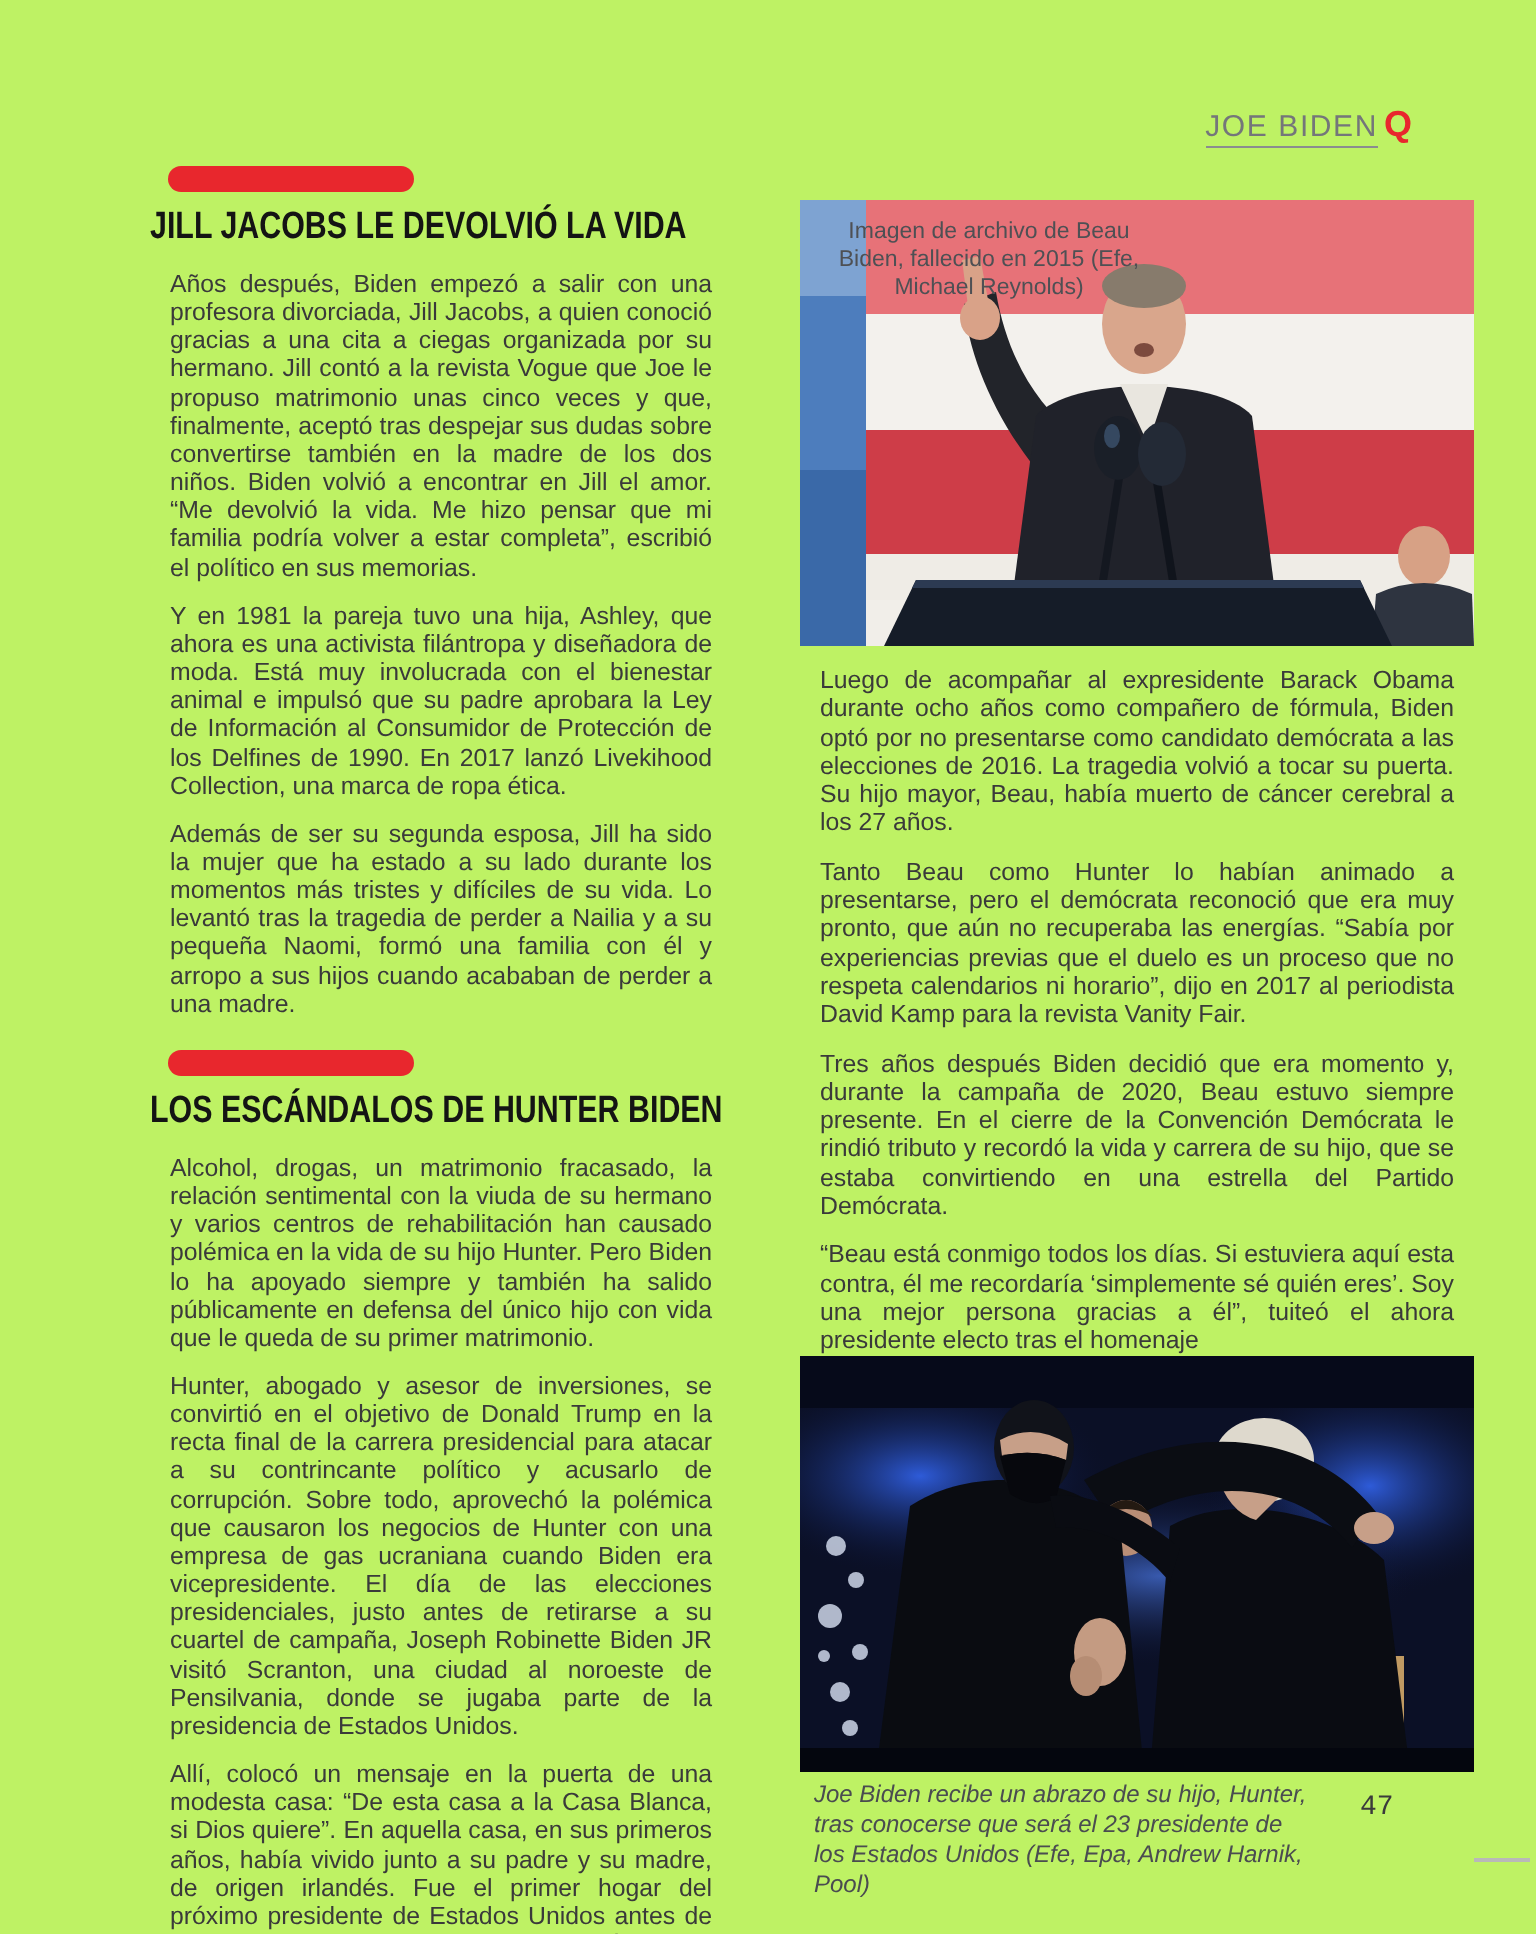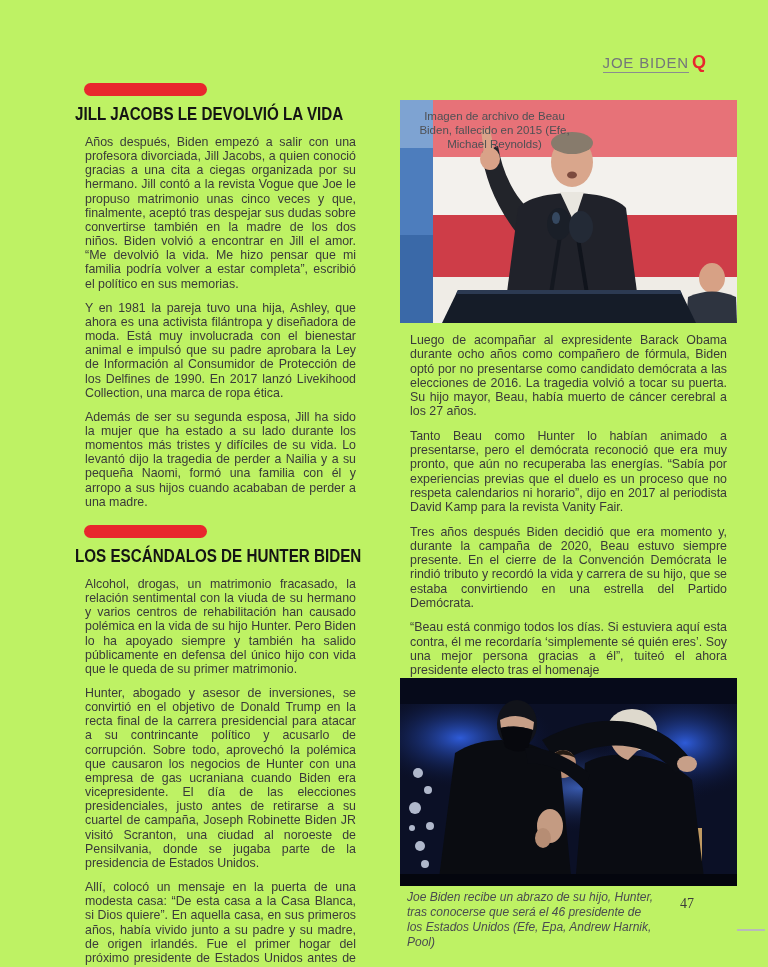--- a/index.html
+++ b/index.html
@@ -53,40 +53,40 @@
   .bar-right { position:absolute; left:175px; top:13px; width:125px; margin:0; }
   .body-block { margin-top:4px; }
 
   .photo2 { position:absolute; top:578px; left:0; width:337px; height:208px; }
   .cap2 {
     position:absolute; top:790px; left:7px; width:250px;
     font-size:12px; font-style:italic; line-height:15px; color:#4a4c50;
   }
   .pagenum {
     position:absolute; top:796px; left:280px;
-    font-family:Liberation Serif, serif; font-size:14px; color:#3b3b3b;
+    font-family:Liberation Mono, monospace; font-size:14px; color:#3b3b3b;
   }
   .edge-mark { position:absolute; left:737px; top:929px; width:28px; height:2px; background:#b9b9b9; }
 </style>
 </head>
 <body>
 
 <div class="page">
 
   <div class="running-head">
     <span class="rh-text">JOE BIDEN</span>
       <span class="rh-q">Q</span>
   </div>
 
   <div class="col-left body-text">
     <div class="redbar"></div>
     <h2 class="sec-title">JILL JACOBS LE DEVOLVIÓ LA VIDA</h2>
     <p>Años después, Biden empezó a salir con una profesora divorciada, Jill Jacobs, a quien conoció gracias a una cita a ciegas organizada por su hermano. Jill contó a la revista Vogue que Joe le propuso matrimonio unas cinco veces y que, finalmente, aceptó tras despejar sus dudas sobre convertirse también en la madre de los dos niños. Biden volvió a encontrar en Jill el amor. “Me devolvió la vida. Me hizo pensar que mi familia podría volver a estar completa”, escribió el político en sus memorias.</p>
     <p>Y en 1981 la pareja tuvo una hija, Ashley, que ahora es una activista filántropa y diseñadora de moda. Está muy involucrada con el bienestar animal e impulsó que su padre aprobara la Ley de Información al Consumidor de Protección de los Delfines de 1990. En 2017 lanzó Livekihood Collection, una marca de ropa ética.</p>
-    <p>Además de ser su segunda esposa, Jill ha sido la mujer que ha estado a su lado durante los momentos más tristes y difíciles de su vida. Lo levantó dijo la tragedia de perder a Nailia y a su pequeña Naomi, formó una familia con él y arropo a sus hijos cuando acababan de perder a una madre.</p>
+    <p>Además de ser su segunda esposa, Jill ha sido la mujer que ha estado a su lado durante los momentos más tristes y difíciles de su vida. Lo levantó tras la tragedia de perder a Nailia y a su pequeña Naomi, formó una familia con él y arropo a sus hijos cuando acababan de perder a una madre.</p>
 
     <div class="redbar mt"></div>
     <h2 class="sec-title">LOS ESCÁNDALOS DE HUNTER BIDEN</h2>
     <p>Alcohol, drogas, un matrimonio fracasado, la relación sentimental con la viuda de su hermano y varios centros de rehabilitación han causado polémica en la vida de su hijo Hunter. Pero Biden lo ha apoyado siempre y también ha salido públicamente en defensa del único hijo con vida que le queda de su primer matrimonio.</p>
     <p>Hunter, abogado y asesor de inversiones, se convirtió en el objetivo de Donald Trump en la recta final de la carrera presidencial para atacar a su contrincante político y acusarlo de corrupción. Sobre todo, aprovechó la polémica que causaron los negocios de Hunter con una empresa de gas ucraniana cuando Biden era vicepresidente. El día de las elecciones presidenciales, justo antes de retirarse a su cuartel de campaña, Joseph Robinette Biden JR visitó Scranton, una ciudad al noroeste de Pensilvania, donde se jugaba parte de la presidencia de Estados Unidos.</p>
     <p>Allí, colocó un mensaje en la puerta de una modesta casa: “De esta casa a la Casa Blanca, si Dios quiere”. En aquella casa, en sus primeros años, había vivido junto a su padre y su madre, de origen irlandés. Fue el primer hogar del próximo presidente de Estados Unidos antes de mudarse a Delaware donde reconstruyó su vida y su familia. Por Rocío Muñoz Ledo.</p>
   </div>
 
   <div class="col-right">
 
@@ -183,18 +183,18 @@
         <path d="M100,50 Q117,46 133,52 L128,71 Q117,77 105,69 Z" fill="#07080d"></path>
 
         <path d="M190,96 C165,75 140,68 125,70 L128,86 C148,84 170,95 185,113 Z" fill="#0a0c12"></path>
 
         <ellipse cx="150" cy="148" rx="13" ry="17" fill="#c49b82"></ellipse>
         <ellipse cx="143" cy="160" rx="8" ry="10" fill="#b68d74"></ellipse>
         <rect y="196" width="337" height="12" fill="#04060e"></rect>
       </svg>
     </figure>
 
-    <figcaption class="cap2">Joe Biden recibe un abrazo de su hijo, Hunter, tras conocerse que será el 46 presidente de los Estados Unidos (Efe, Epa, Andrew Harnik, Pool)</figcaption>
+    <figcaption class="cap2">Joe Biden recibe un abrazo de su hijo, Hunter, tras conocerse que será el 23 presidente de los Estados Unidos (Efe, Epa, Andrew Harnik, Pool)</figcaption>
     <div class="pagenum">47</div>
   </div>
 
   <div class="edge-mark"></div>
 </div>
 
 </body></html>

